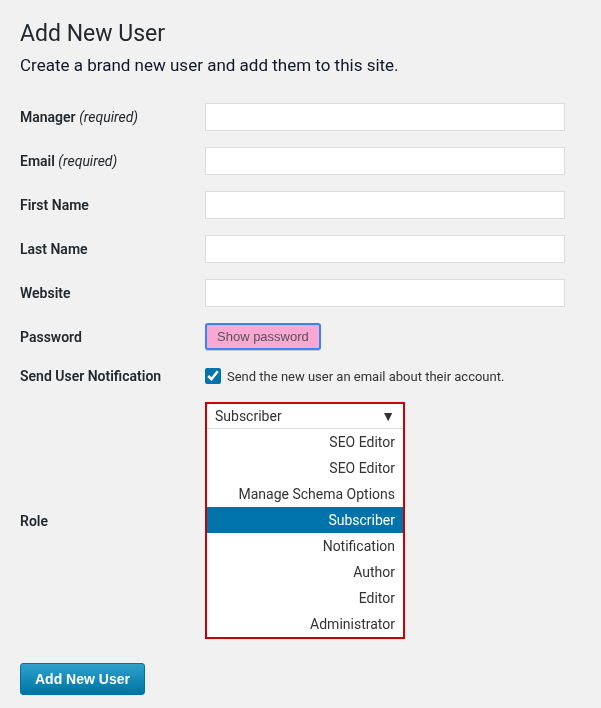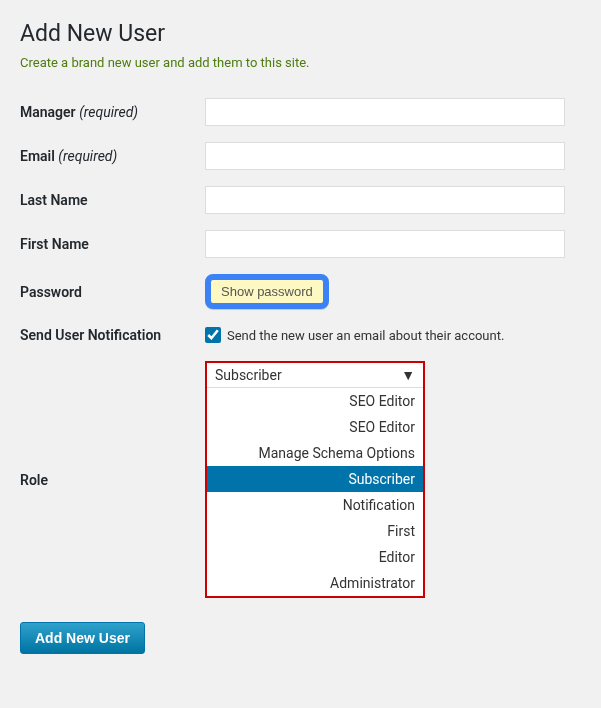--- a/index.html
+++ b/index.html
@@ -14,22 +14,22 @@
       background: #f1f1f1;
       max-width: 601px;
     }
     h1 {
       font-size: 23px;
       font-weight: 400;
       color: #23282d;
       margin-bottom: 8px;
     }
     .subtitle {
-      color: #4d7c0f;
-      font-size: 13px;
+      color: #0f172a;
+      font-size: 17px;
       margin-bottom: 20px;
     }
     .form-table {
       width: 100%;
       border-collapse: collapse;
     }
     .form-table tr td:first-child {
       width: 185px;
       vertical-align: middle;
       font-weight: 600;
@@ -52,27 +52,27 @@
       width: 100%;
       max-width: 360px;
       height: 28px;
       border: 1px solid #ddd;
       background: #fff;
       padding: 0 6px;
       font-size: 14px;
       outline: none;
     }
     .show-password-btn {
-      background: #fef9c3;
-      border: 6px solid #3b82f6;
+      background: #f9a8d4;
+      border: 2px solid #3b82f6;
       color: #555;
       padding: 4px 10px;
       font-size: 13px;
       cursor: pointer;
-      border-radius: 8px;
+      border-radius: 3px;
       box-shadow: 0 1px 0 #ccc;
     }
     .notification-row td:last-child {
       display: flex;
       align-items: center;
       gap: 6px;
       padding-top: 12px;
       padding-bottom: 12px;
     }
     .notification-row input[type="checkbox"] {
@@ -91,21 +91,21 @@
       padding: 7px 14px;
       font-size: 14px;
       font-weight: 600;
       cursor: pointer;
       border-radius: 3px;
       margin-top: 16px;
     }
     .role-wrapper {
       border: 2px solid #cc0000;
       display: inline-block;
-      width: 220px;
+      width: 200px;
     }
     .role-header {
       display: flex;
       align-items: center;
       justify-content: space-between;
       padding: 4px 8px;
       background: #fff;
       cursor: pointer;
       font-size: 14px;
       color: #333;
@@ -148,29 +148,35 @@
       <tr>
         <td>
           <span>Email</span>
           <em> <span>(required)</span></em>
         </td>
         <td>
           <input type="email" style="">
         </td>
       </tr>
       <tr>
+        <td>First Name</td>
+        <td>
+          <input type="text" style="">
+        </td>
+      </tr>
+      <tr>
         <td>Last Name</td>
         <td>
           <input type="text" style="">
         </td>
       </tr>
       <tr>
-        <td>First Name</td>
-        <td>
-          <input type="text" style="">
+        <td>Website</td>
+        <td>
+          <input type="url" style="">
         </td>
       </tr>
       <tr>
         <td>Password</td>
         <td>
           <button class="show-password-btn">Show password</button>
         </td>
       </tr>
       <tr class="notification-row">
         <td>Send User Notification</td>
@@ -186,21 +192,21 @@
             <div class="role-header">
               <span>Subscriber</span>
               <span class="arrow">▼</span>
             </div>
             <ul class="role-list" id="role-options-list">
             <li>SEO Editor</li>
                 <li>SEO Editor</li>
                 <li>Manage Schema Options</li>
                 <li class="active">Subscriber</li>
                 <li>Notification</li>
-                <li>First</li>
+                <li>Author</li>
                 <li>Editor</li>
                 <li>Administrator</li>
               </ul>
           </div>
         </td>
       </tr>
     </tbody>
   </table>
 
   <button class="add-user-btn">Add New User</button>

